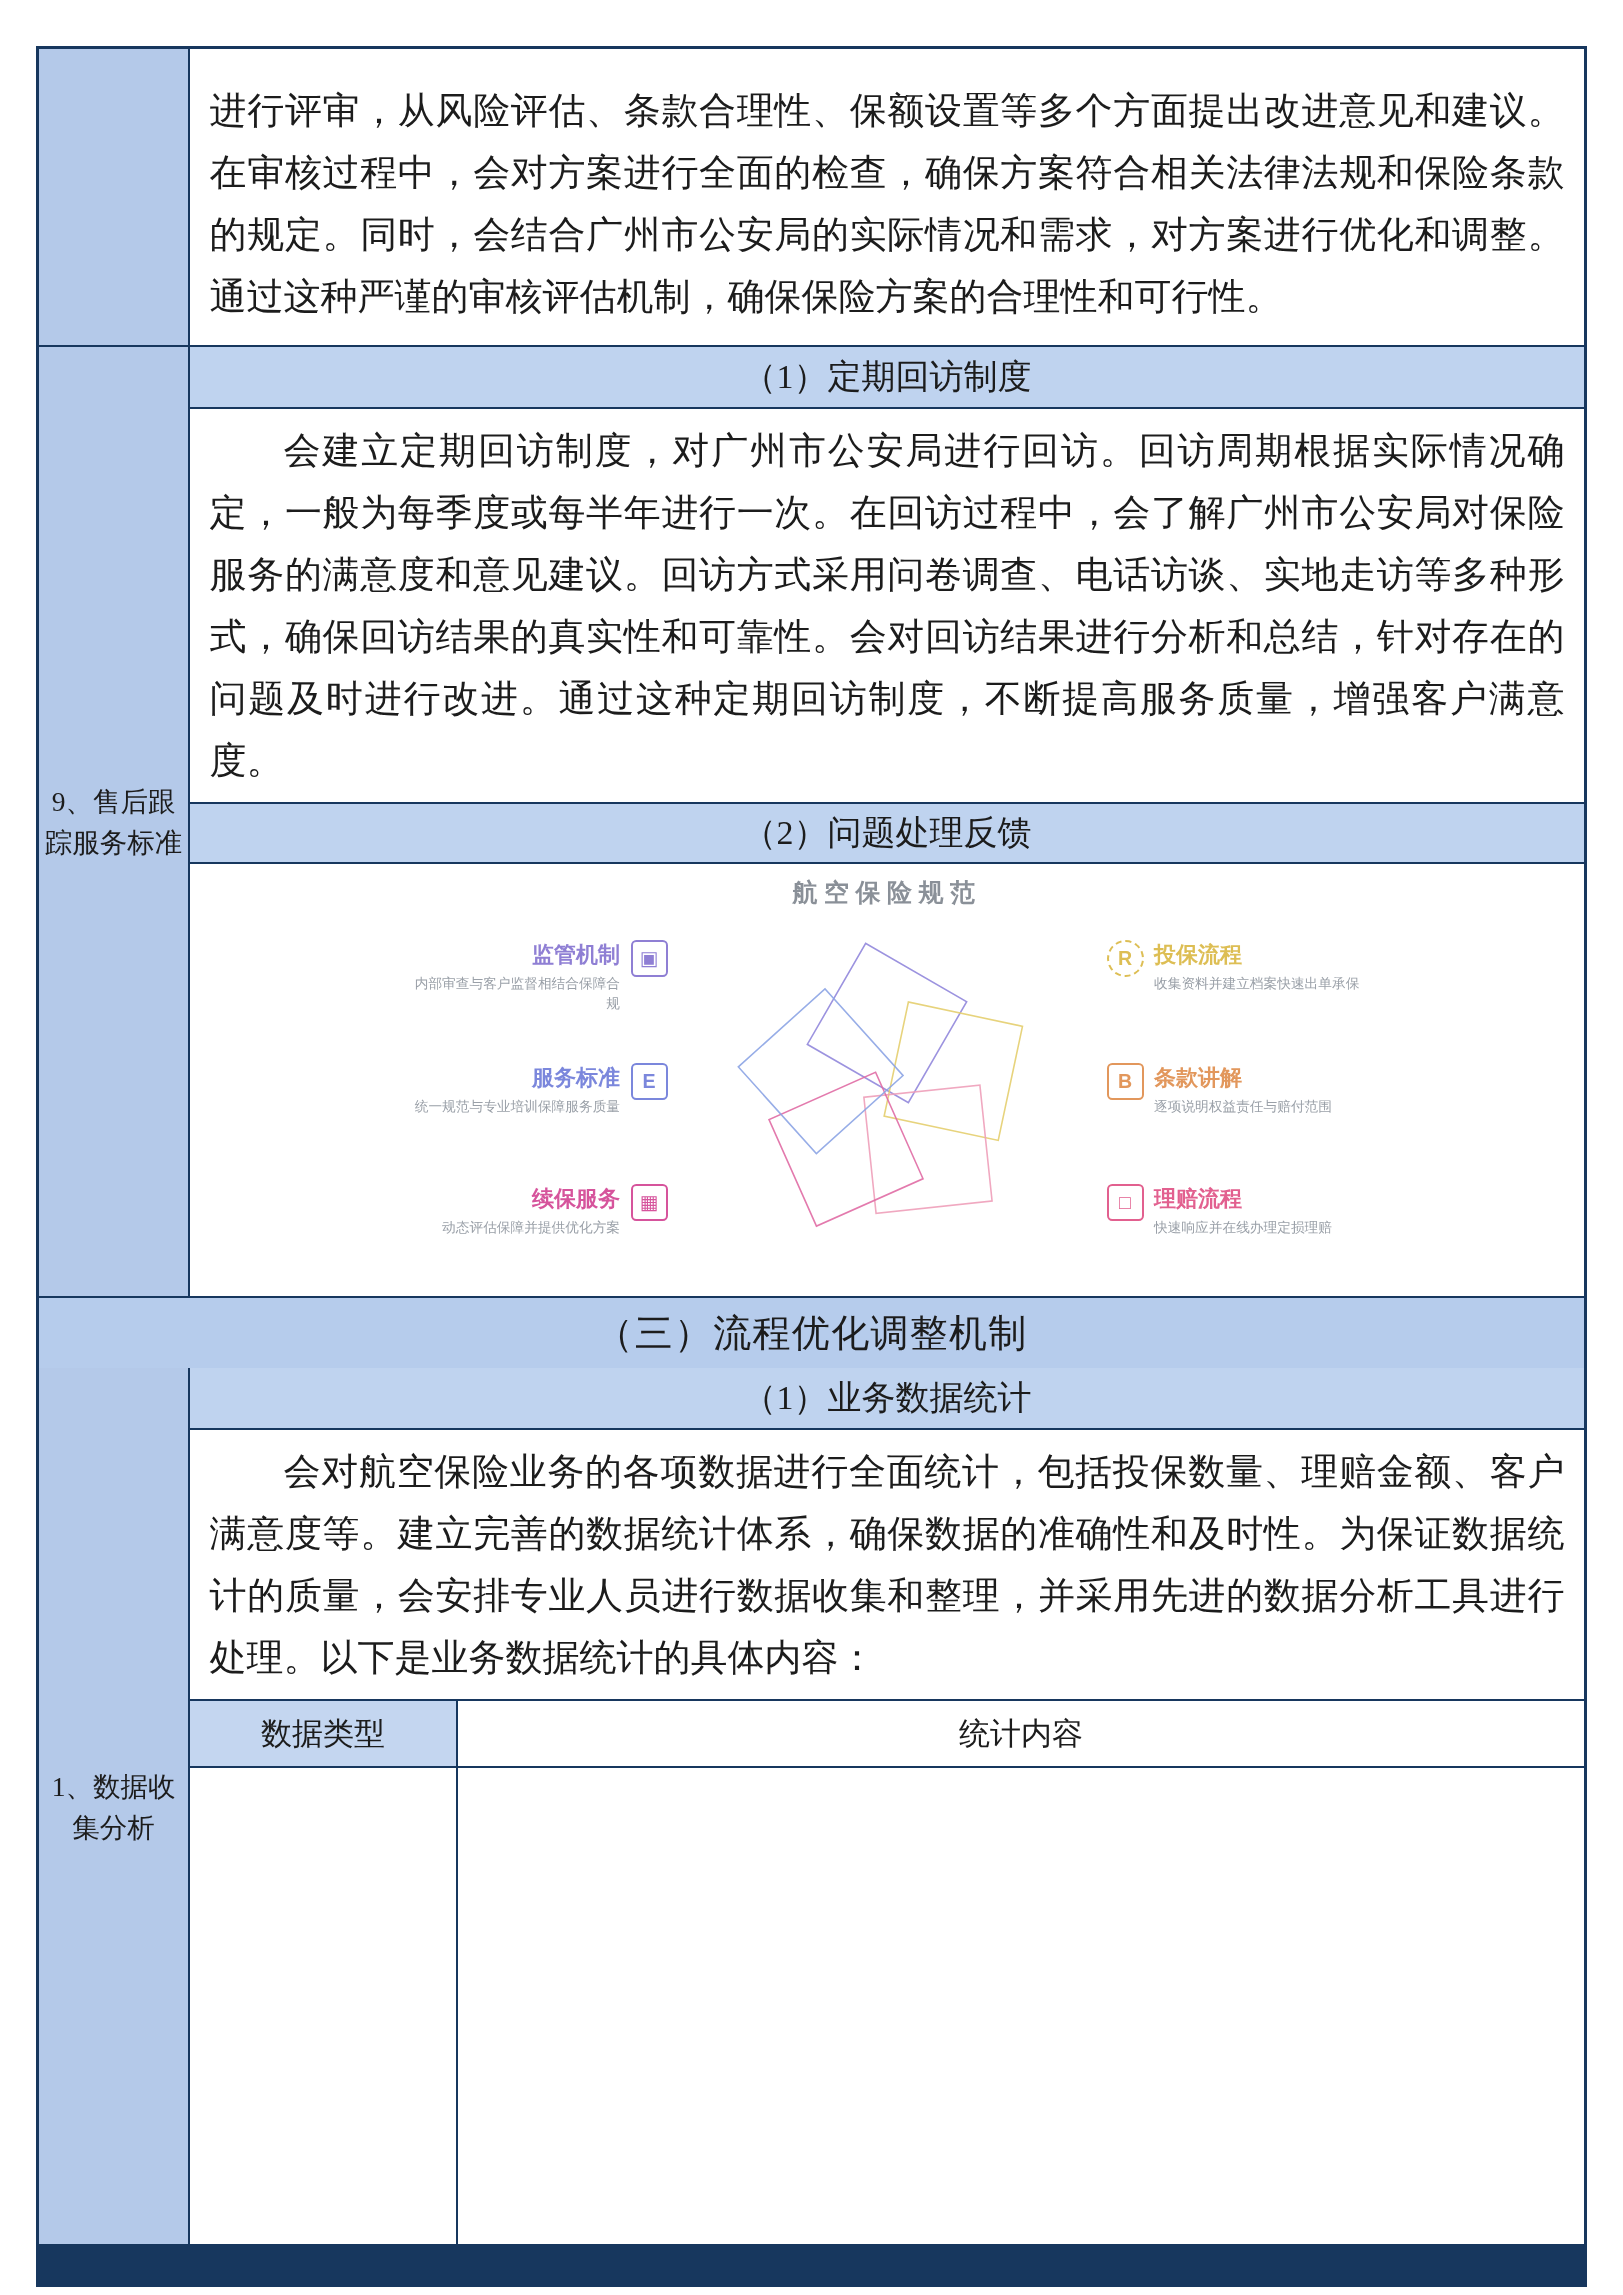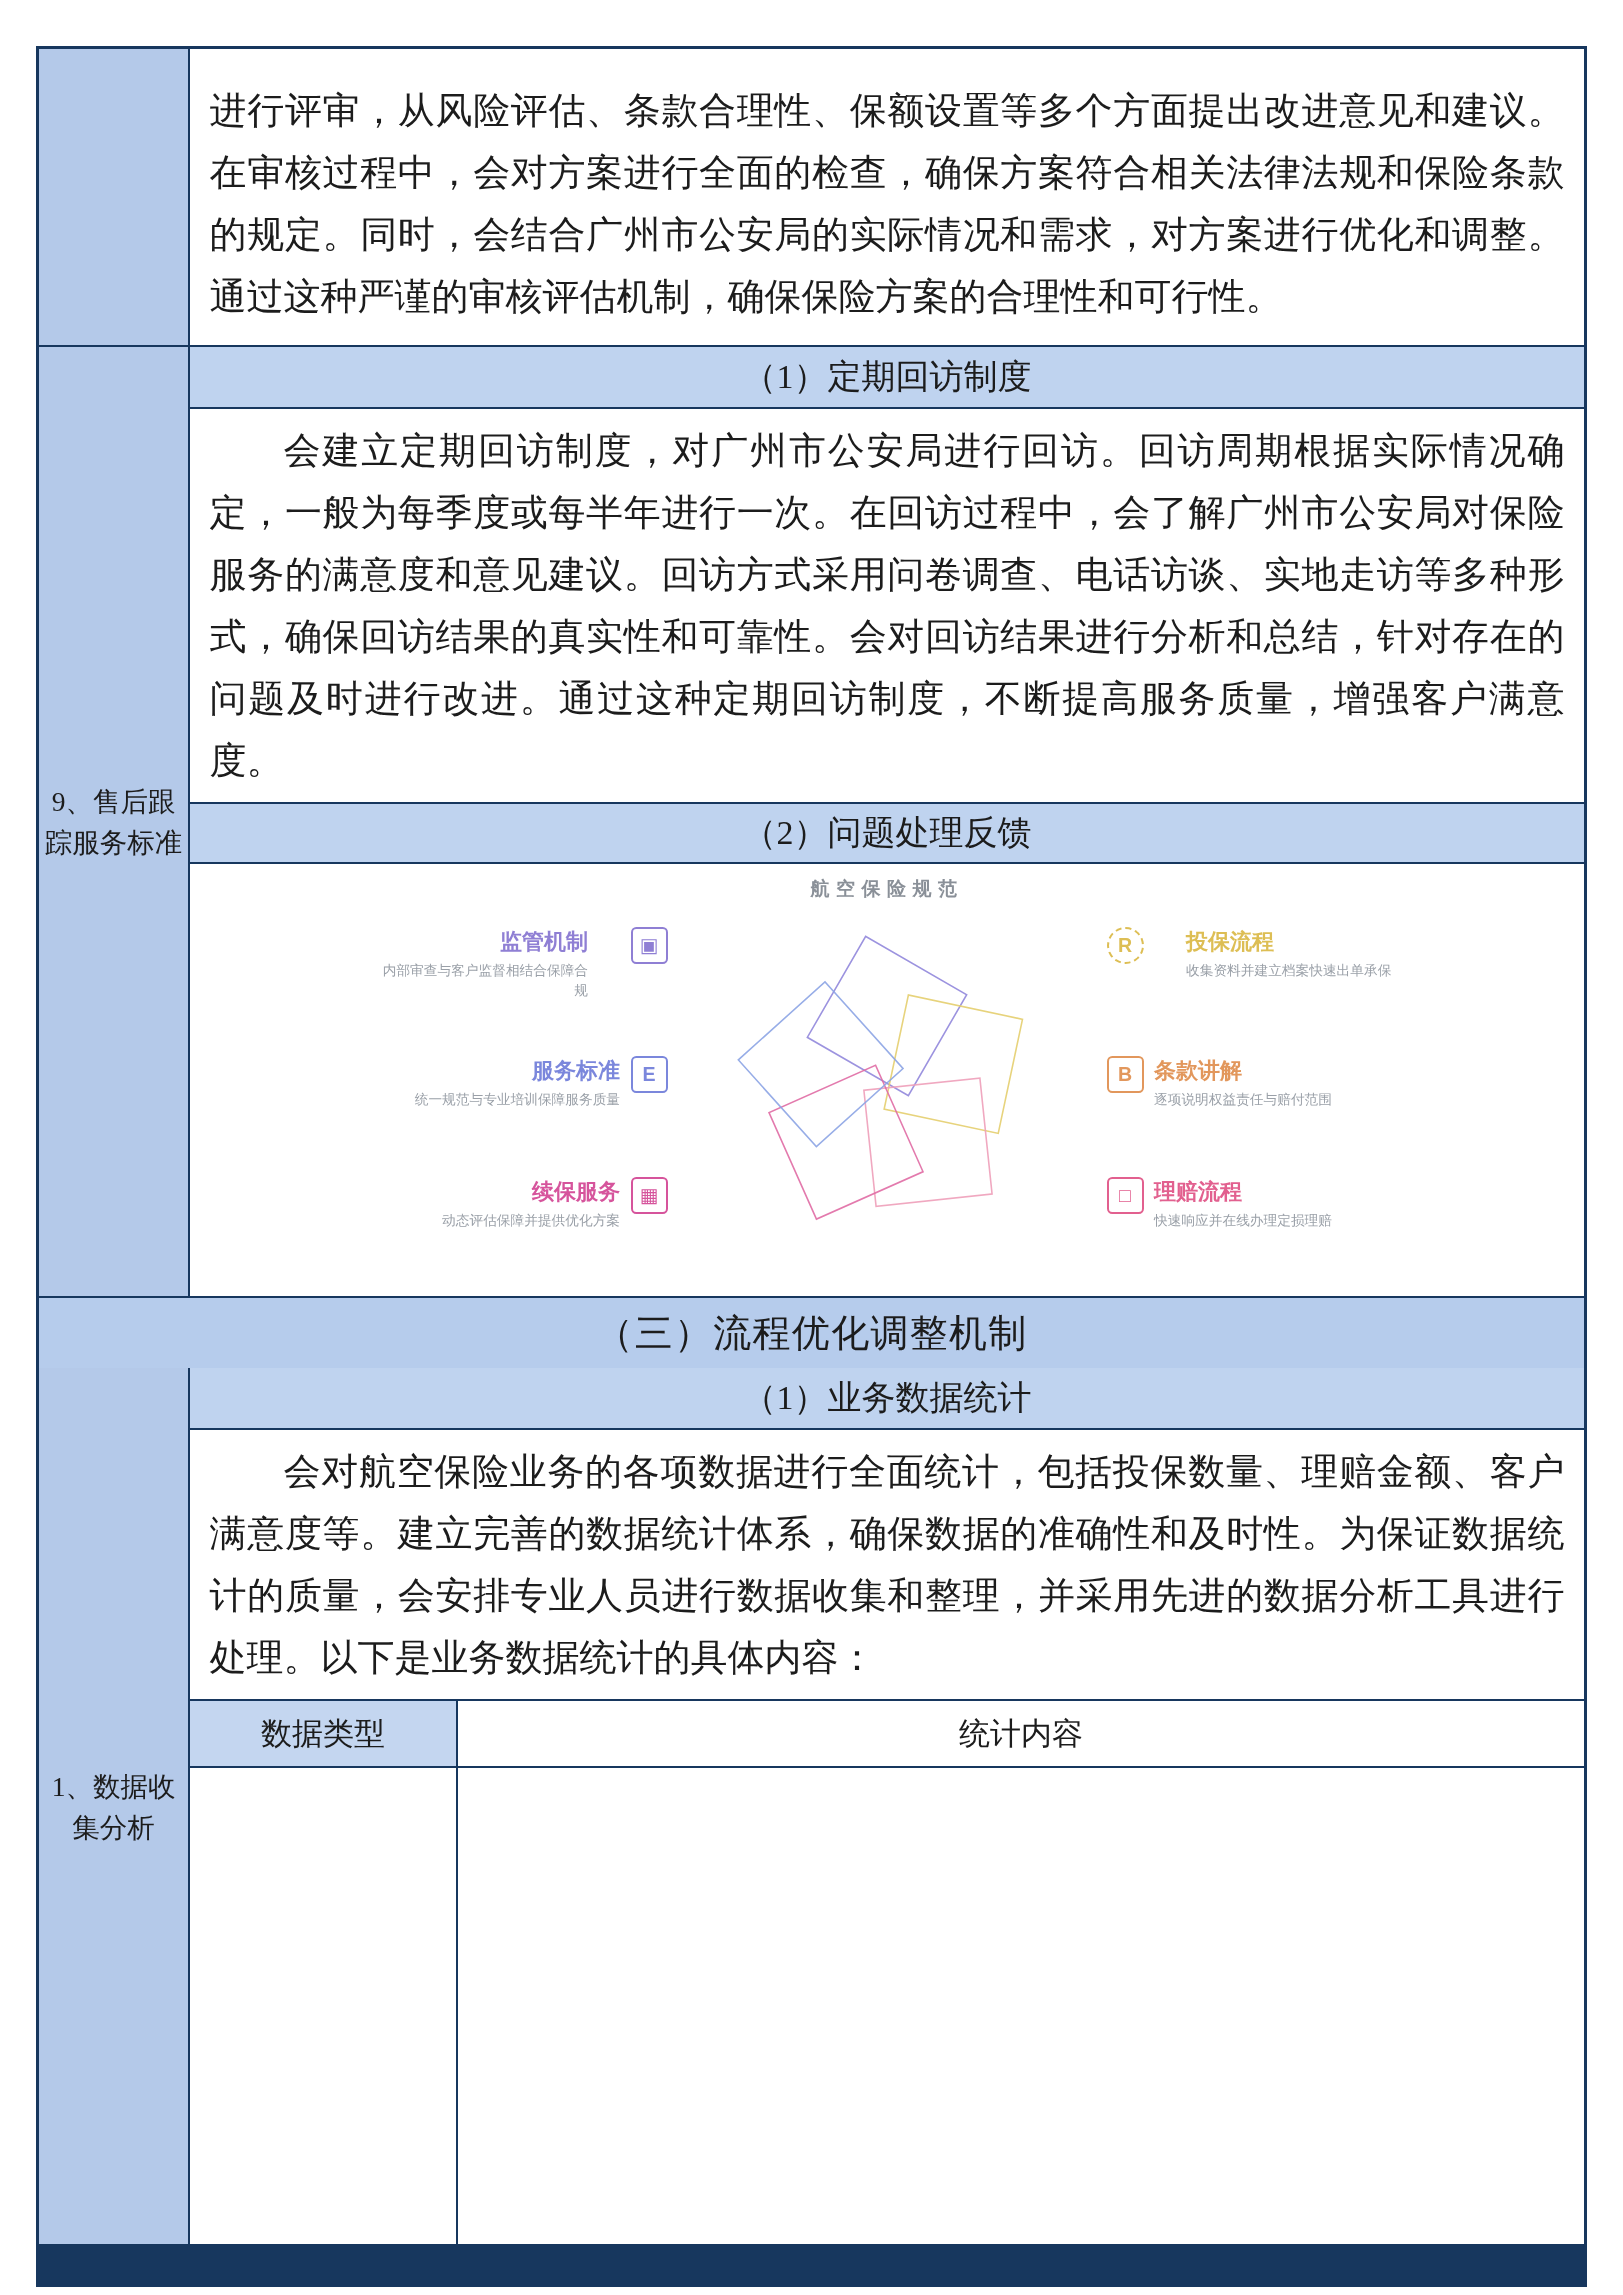--- a/index.html
+++ b/index.html
@@ -54,41 +54,41 @@
     display:flex;align-items:center;justify-content:center;font-size:31px;box-sizing:border-box;
   }
   .it-c2{flex:1;display:flex;align-items:center;justify-content:center;font-size:31px;background:#fff;}
   .stub{flex:1;display:flex;min-height:13px;}
   .stub-c1{width:268px;flex:0 0 268px;border-right:2.6px solid var(--line,#17375E);box-sizing:border-box;}
   .stub-c2{flex:1;}
 
   
   .diagram{flex:0 0 432px;height:432px;background:#fff;position:relative;overflow:hidden;}
   .diagram-title{
-    text-align:center;margin-top:11.8px;font-size:19px;font-weight:bold;
+    text-align:center;margin-top:11.8px;font-size:25px;font-weight:bold;
     color:var(--title-gray,#8A9098);letter-spacing:6.5px;
     font-family:"Liberation Sans","DejaVu Sans",sans-serif;
   }
   .canvas{position:relative;height:382px;}
   .pinwheel{position:absolute;left:50%;top:3.9px;transform:translateX(-50%);}
   .d-item{position:absolute;display:flex;align-items:flex-start;font-family:"Liberation Sans","DejaVu Sans",sans-serif;}
   .d-item .txt{display:flex;flex-direction:column;max-width:209px;}
   .d-item .d-title{font-size:22px;font-weight:bold;line-height:29px;color:currentColor;}
   .d-item .d-caption{font-size:13.7px;line-height:19.6px;color:var(--caption-gray,#9AA0A8);margin-top:5.2px;}
   .d-icon{
     width:37px;height:37px;flex:0 0 37px;border:2px solid currentColor;border-radius:5.2px;
     display:flex;align-items:center;justify-content:center;font-size:19.6px;font-weight:bold;
     margin:0 10.5px;box-sizing:border-box;
   }
   .d-icon.dashed{border-style:dashed;border-radius:50%;}
   .d-left{right:50%;margin-right:209px;text-align:right;flex-direction:row;}
   .d-left .txt{align-items:flex-end;order:0;}
   .d-left .d-icon{order:1;}
   .d-right{left:50%;margin-left:209px;text-align:left;}
-  .pos-1{top:25px;gap:32px;}
+  .pos-1{top:31px;}
   .pos-2{top:154px;}
   .pos-3{top:275px;}
 
   
   .band{position:absolute;left:36px;top:2244px;width:1551px;height:43px;background:var(--band,#17375E);}
 </style>
 </head>
 <body>
 
 <div class="page">

